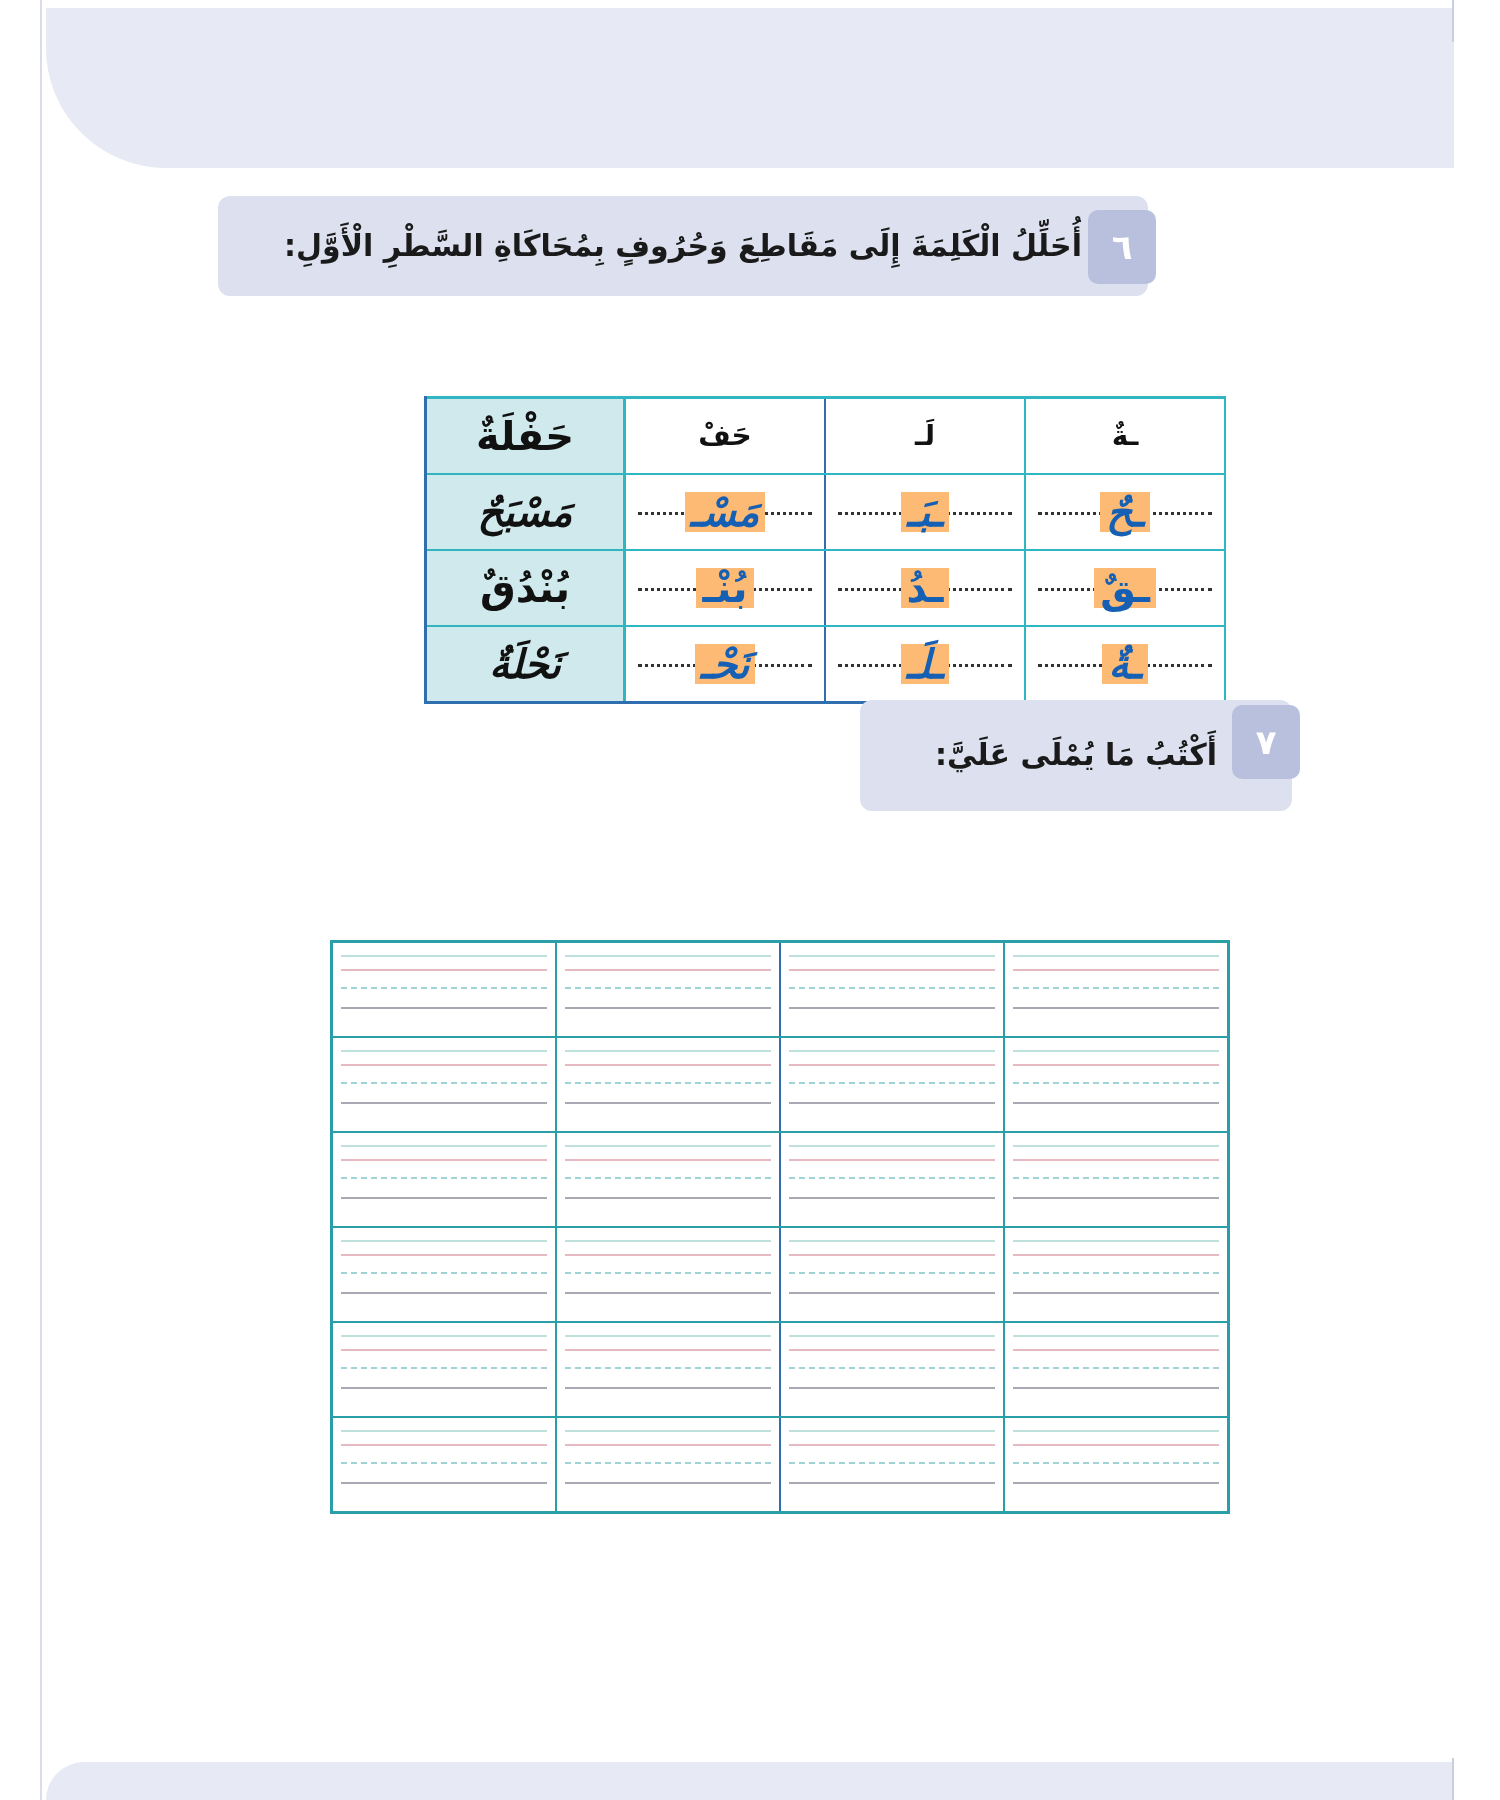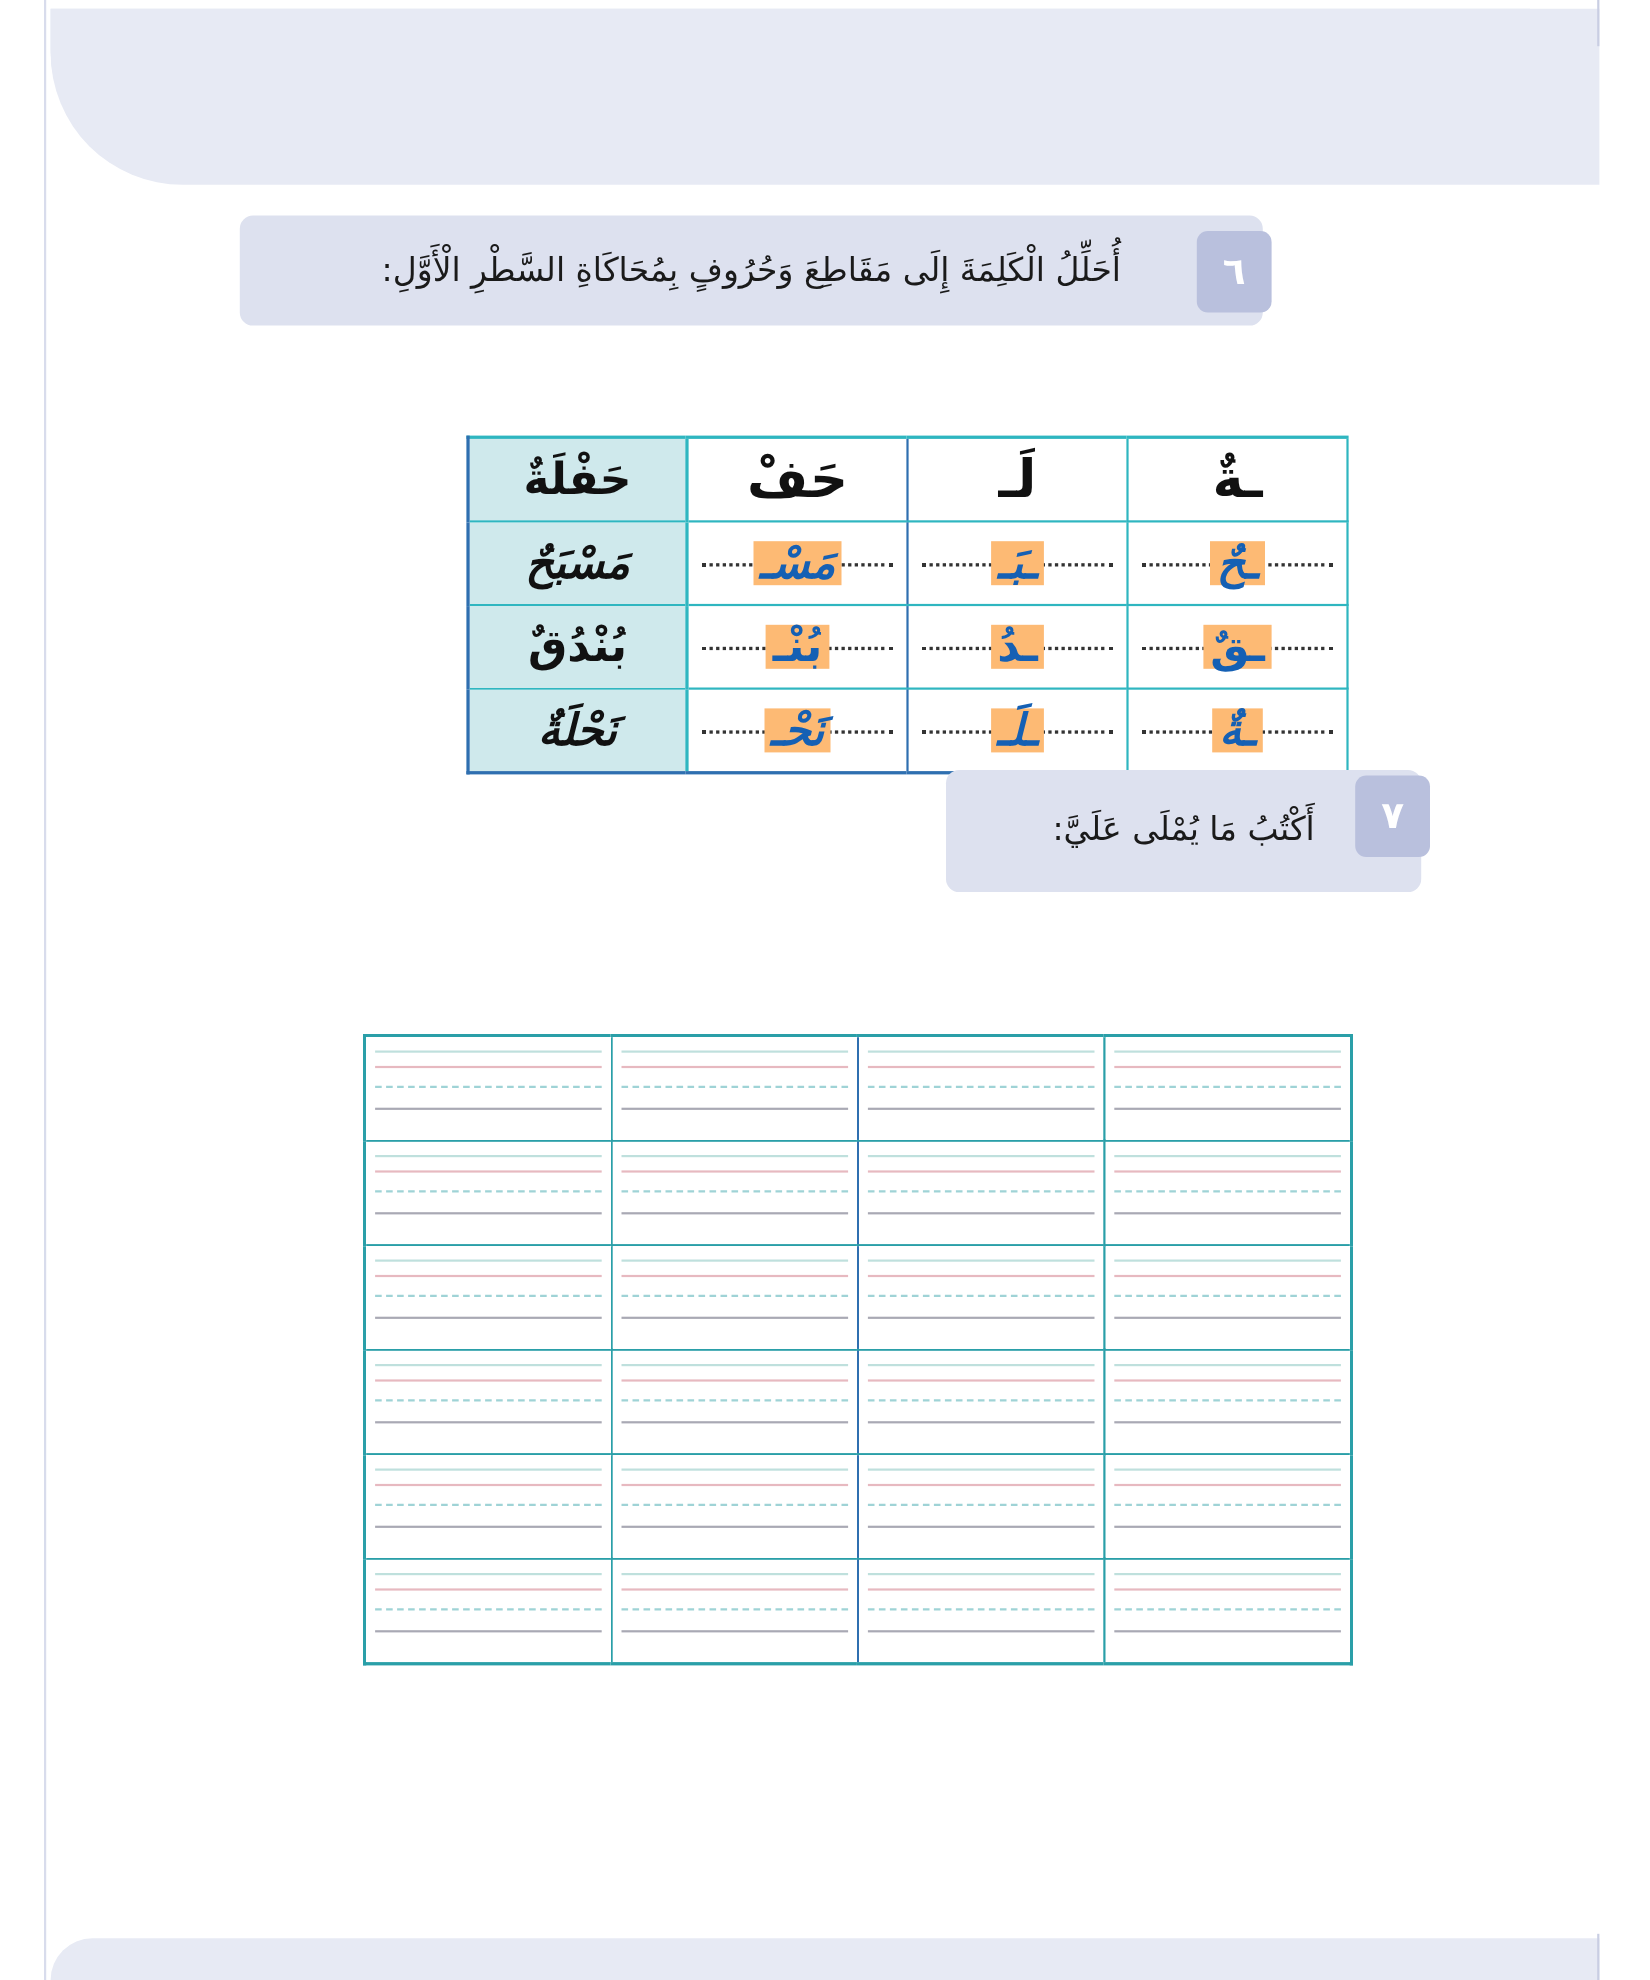--- a/index.html
+++ b/index.html
@@ -46,21 +46,21 @@
     width:68px;height:74px;
     background:#b9c0dd;
     border-radius:10px;
     display:flex;align-items:center;justify-content:center;
     color:#ffffff;font-size:34px;font-weight:bold;
     font-family:"DejaVu Sans",sans-serif;
   }
   .ex-text{
     color:#1a1a1a;
     font-size:30px;
-    font-weight:normal;
+    font-weight:bold;
     line-height:1.75;
     width:100%;
     text-align:center;
     padding:0 33px;
     box-sizing:border-box;
     font-family:"DejaVu Sans","Liberation Sans",sans-serif;
   }
 
   #ex6-banner{left:218px;top:196px;width:930px;min-height:100px;}
   #ex6-num{left:1088px;top:210px;}
@@ -89,21 +89,21 @@
     border-right:3px solid #2fb6c0;
   }
   .atable td.seg{width:198px;}
   .atable td.seg.sepdark{border-left:2px solid #2f6fb0;}
   .atable tr td:last-child{border-left:3px solid #2f6fb0;}
   .atable tr:nth-child(2) td,
   .atable tr:nth-child(4) td{border-top:2px solid #4d7c0f;font-style:italic;}
   .atable tr:last-child td{border-bottom:3px solid #2f6fb0;}
 
   .ar-black{
-    font-size:48px;font-weight:bold;color:#111111;
+    font-size:28px;font-weight:bold;color:#111111;
     font-family:"DejaVu Sans","Liberation Sans",sans-serif;
     line-height:1;
   }
   .ar-blue{
     font-size:40px;font-weight:bold;color:#1560b4;
     font-family:"DejaVu Sans","Liberation Sans",sans-serif;
     line-height:1;
     position:relative;z-index:2;
     background:transparent;
   }

